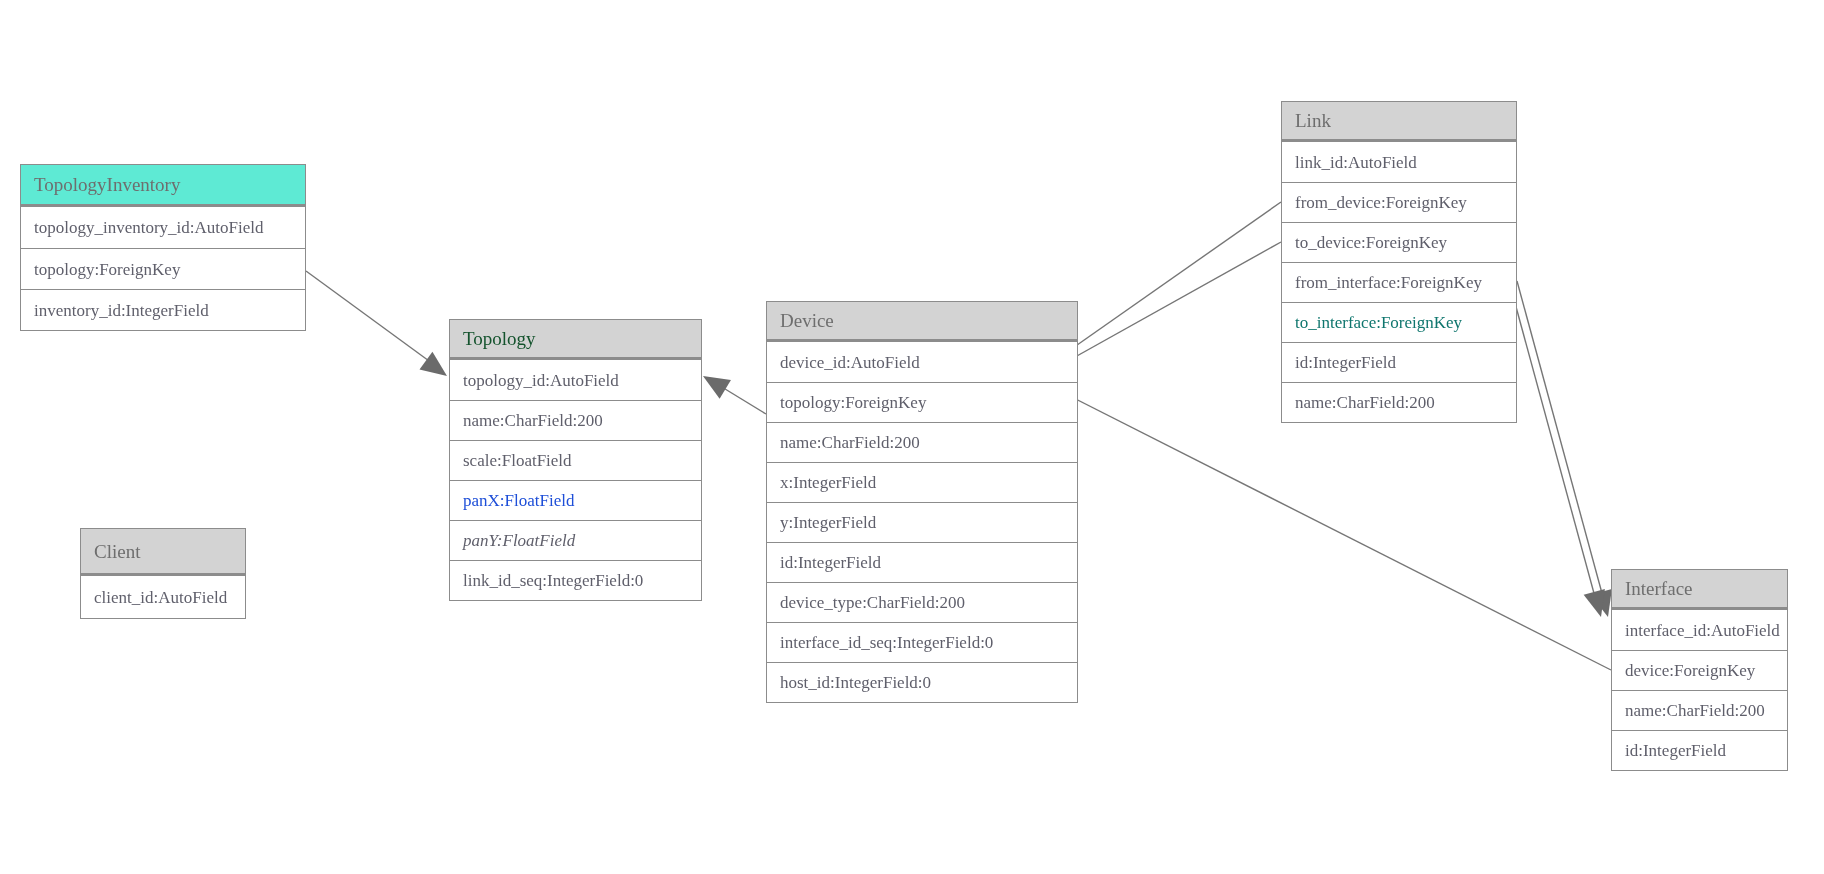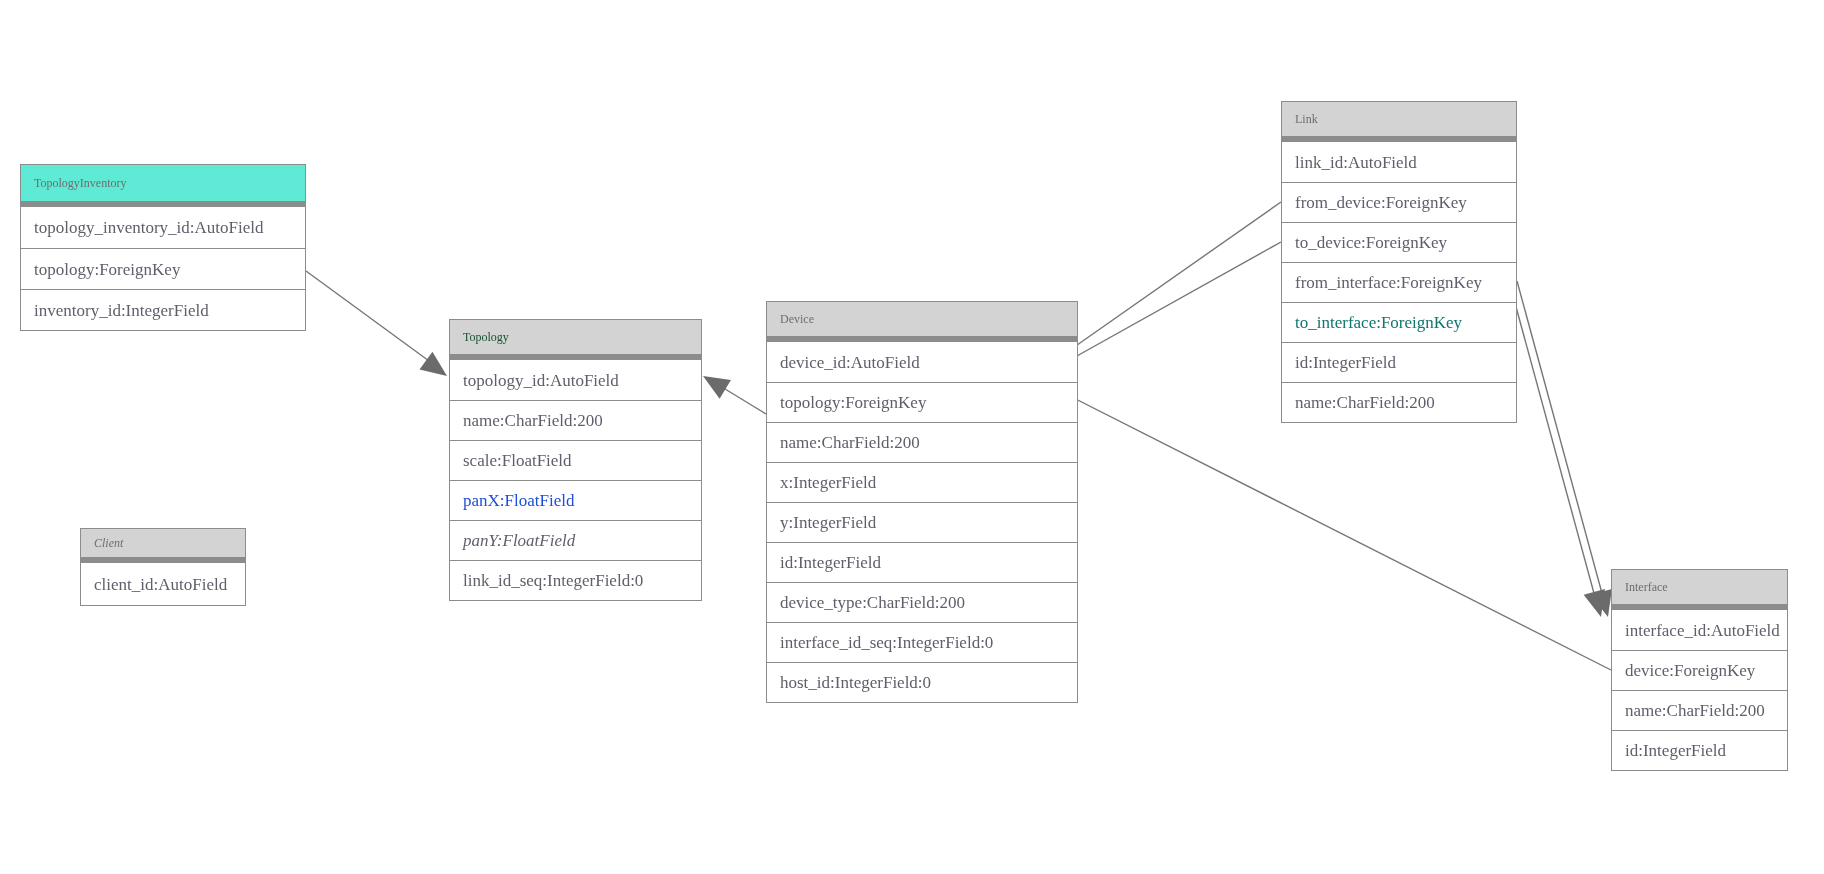--- a/index.html
+++ b/index.html
@@ -29,23 +29,23 @@
   .entity {
     position: absolute;
     box-sizing: border-box;
     border: 1px solid #8c8c8c;
     background: #ffffff;
     z-index: 2;
   }
   .entity-header {
     box-sizing: border-box;
     background: #d3d3d3;
-    border-bottom: 6px solid #be185d;
+    border-bottom: 3px solid #be185d;
     color: #6e6e6e;
-    font-size: 12px;
+    font-size: 19px;
     line-height: 1;
     padding: 0 12px 0 13px;
     display: flex;
     align-items: center;
     height: 35px;
     white-space: nowrap;
     overflow: hidden;
   }
   .entity-field {
     box-sizing: border-box;
@@ -112,21 +112,21 @@
           </div>
           <div class="entity-field" style="height: 41px; color: rgb(95, 95, 107); border-top-color: rgb(140, 140, 140);">
             <span>topology:ForeignKey</span>
           </div>
           <div class="entity-field" style="height: 41px; color: rgb(95, 95, 107); border-top-color: rgb(140, 140, 140);">
             <span>inventory_id:IntegerField</span>
           </div>
         </div>
       </div>
       <div class="entity" style="left: 80px; top: 528px; width: 166px; border-color: rgb(140, 140, 140); background: rgb(255, 255, 255);">
-        <div class="entity-header" style="height: 34px; background: rgb(211, 211, 211); color: rgb(110, 110, 110); border-bottom-color: rgb(140, 140, 140); font-style: italic;">
+        <div class="entity-header" style="height: 47px; background: rgb(211, 211, 211); color: rgb(110, 110, 110); border-bottom-color: rgb(140, 140, 140);">
           <span>Client</span>
         </div>
         <div class="entity-body">
           <div class="entity-field" style="height: 42px; color: rgb(95, 95, 107); border-top: none;">
             <span>client_id:AutoField</span>
           </div>
         </div>
       </div>
       <div class="entity" style="left: 449px; top: 319px; width: 253px; border-color: rgb(140, 140, 140); background: rgb(255, 255, 255);">
         <div class="entity-header" style="height: 40px; background: rgb(211, 211, 211); color: #14532d; border-bottom-color: rgb(140, 140, 140);">

